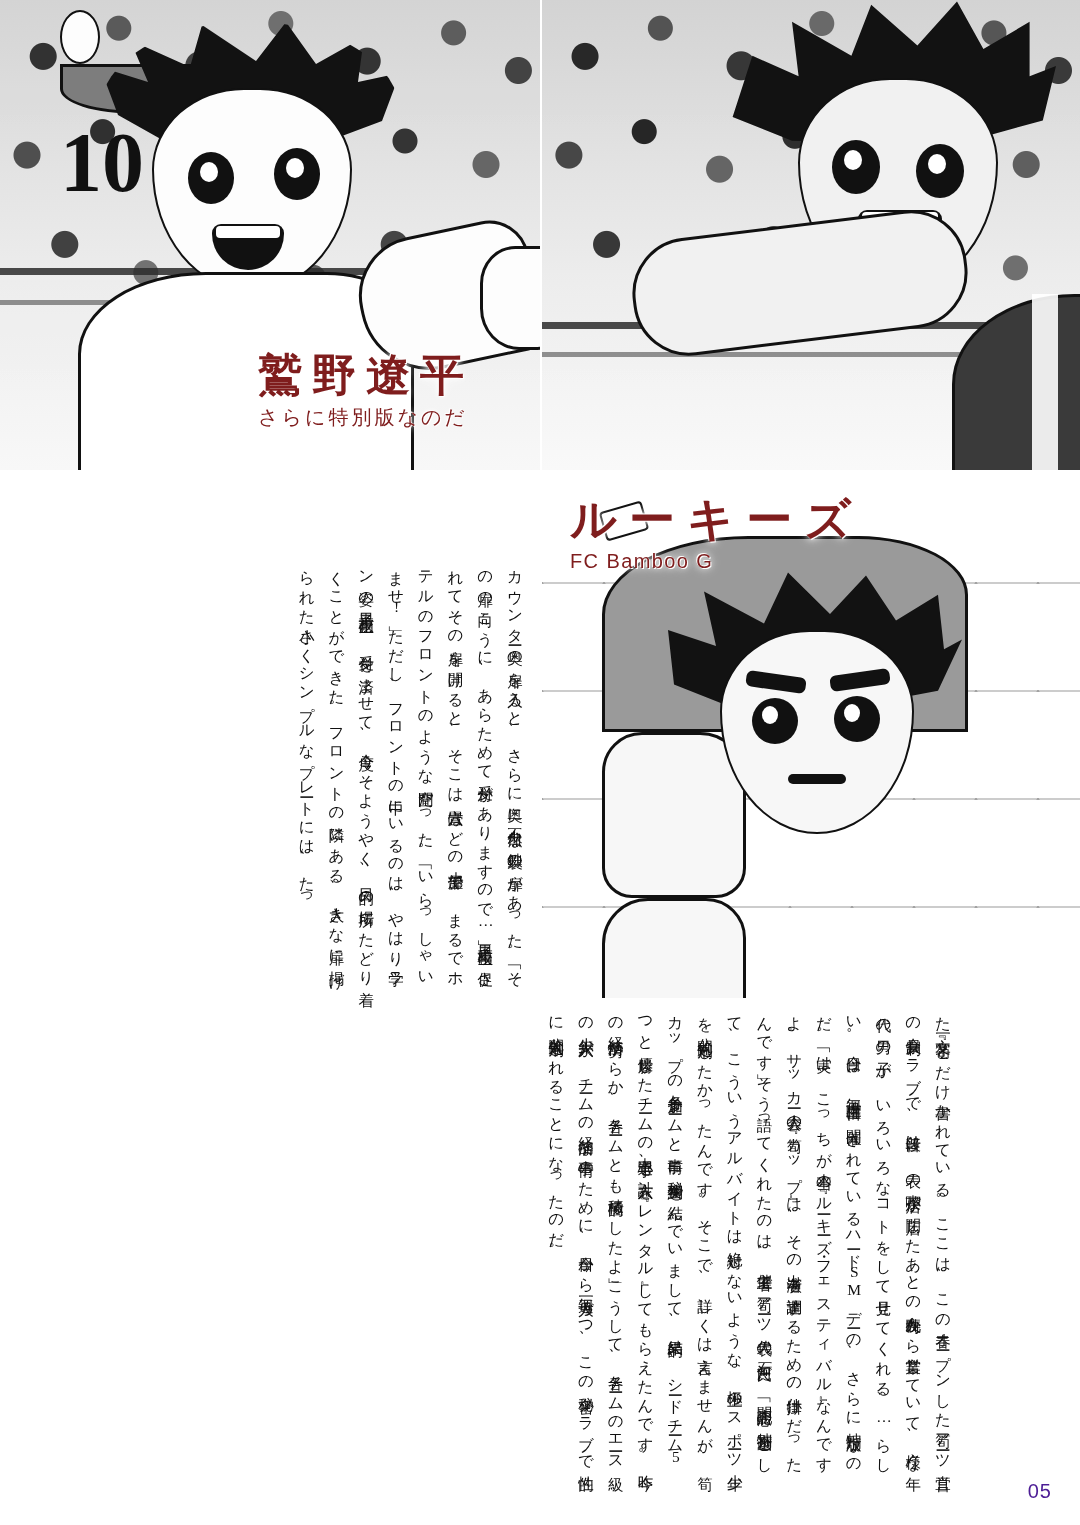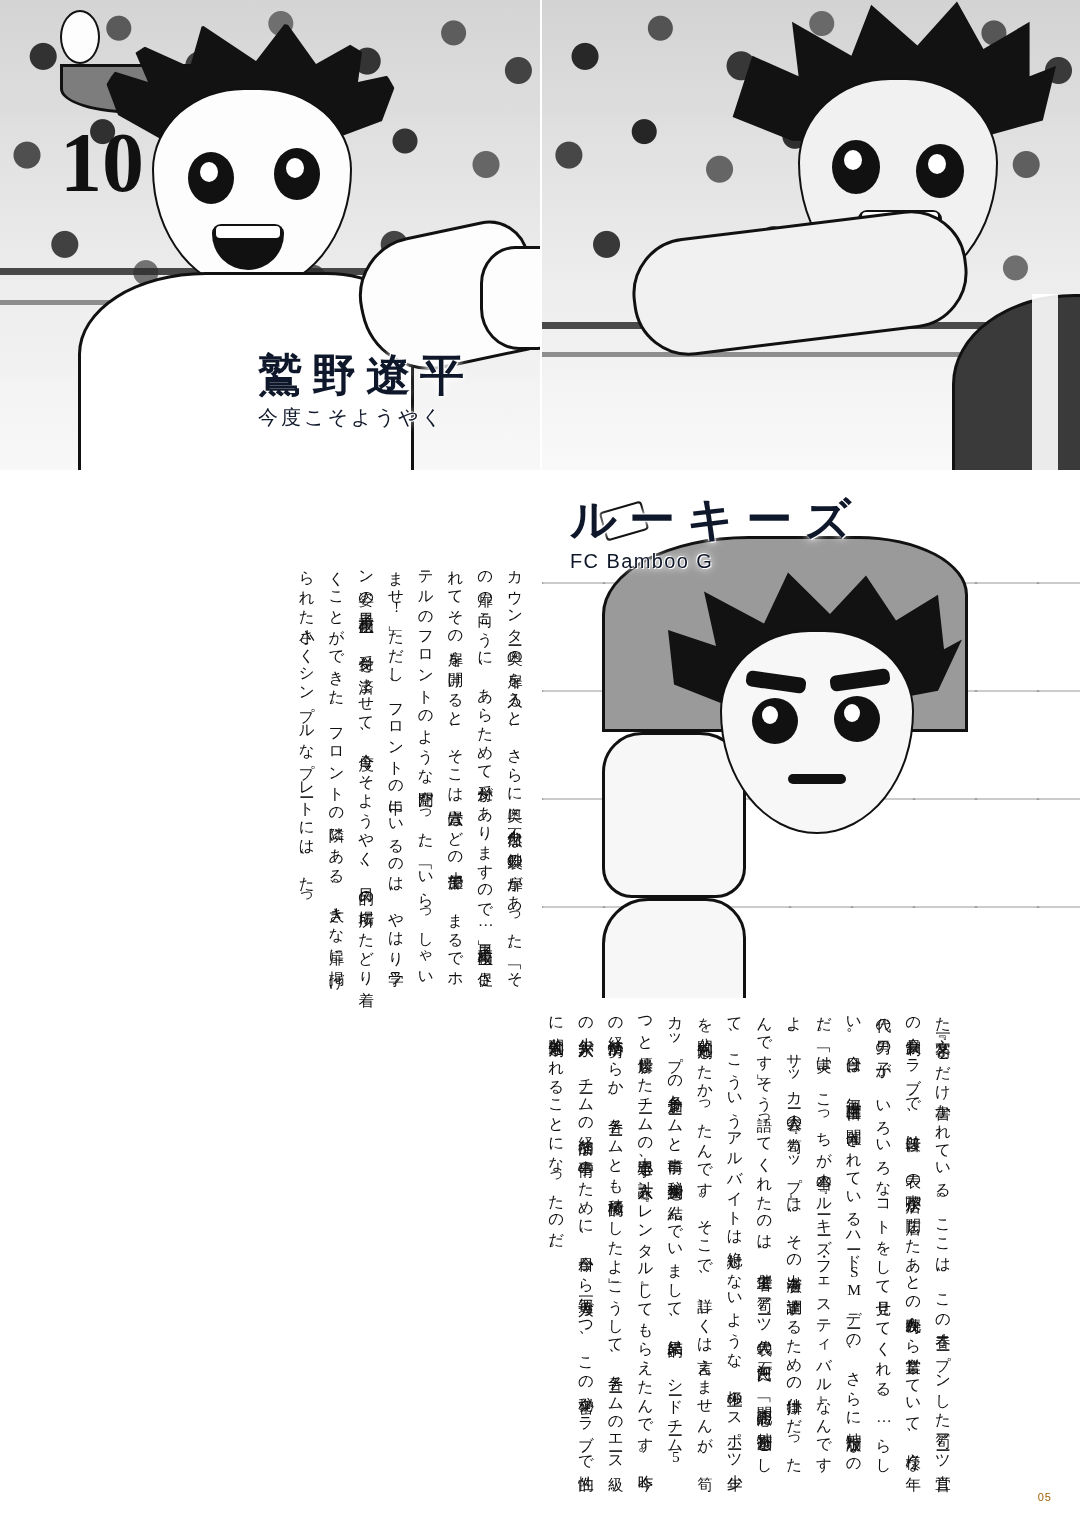--- a/index.html
+++ b/index.html
@@ -113,21 +113,21 @@
   #figC .eyeR{left:232px;top:190px;width:46px;height:46px;background:#111;border-radius:50%;}
   #figC .pupL{left:160px;top:200px;width:16px;height:18px;background:#fff;border-radius:50%;}
   #figC .pupR{left:242px;top:198px;width:16px;height:18px;background:#fff;border-radius:50%;}
   #figC .mouthC{left:186px;top:268px;width:58px;height:10px;background:#111;border-radius:6px;}
   #figC .band{left:300px;top:232px;width:40px;height:26px;background:#fff;border:2px solid #111;border-radius:4px;transform:rotate(-16deg);}
   #figC .body{left:56px;top:318px;width:360px;height:190px;background:#9a9a9a;border:3px solid #111;border-radius:40% 30% 0 0;}
   #figC .gloveL{left:78px;top:336px;width:138px;height:160px;background:#f7f7f7;border:3px solid #111;border-radius:40px 46px 30px 30px;}
   #figC .gloveR{left:236px;top:330px;width:138px;height:166px;background:#f7f7f7;border:3px solid #111;border-radius:46px 40px 30px 30px;}
 
   
-  .nameblock{position:absolute;color:#0f172a;text-shadow:0 0 6px #fff,0 0 12px #fff,1px 1px 0 #fff,-1px -1px 0 #fff;}
+  .nameblock{position:absolute;color:#7f1d1d;text-shadow:0 0 6px #fff,0 0 12px #fff,1px 1px 0 #fff,-1px -1px 0 #fff;}
   .nm-jp{font-family:"Liberation Serif",serif;font-size:44px;letter-spacing:10px;font-weight:600;line-height:1.1;}
   .nm-sub{font-family:"Liberation Sans",sans-serif;font-size:21px;letter-spacing:1.2px;margin-top:4px;}
   .nm-sub-jp{font-family:"Liberation Serif",serif;font-size:20px;letter-spacing:3px;margin-top:4px;}
 
   #nameA{left:258px;top:352px;}
   #nameC{left:570px;top:495px;}
   #nameC .nm-jp{font-size:46px;letter-spacing:12px;}
   #nameC .nm-sub{font-size:20px;letter-spacing:1.4px;}
 
   
@@ -138,21 +138,21 @@
     font-family:"Liberation Serif", serif;
     font-size:15.5px;
     line-height:1.92;
     letter-spacing:1.4px;
     color:#111;
     text-align:justify;
   }
   #col-left{left:110px;top:560px;height:420px;width:420px;}
   #col-bottom{left:128px;top:1006px;height:460px;width:830px;}
 
-  .pageno{position:absolute;right:28px;bottom:22px;font-size:11px;color:#a16207;letter-spacing:1px;font-family:"Liberation Sans",sans-serif;}
+  .pageno{position:absolute;right:28px;bottom:22px;font-size:20px;color:#4c1d95;letter-spacing:1px;font-family:"Liberation Sans",sans-serif;}
 </style>
 </head>
 <body>
 
 <div class="page">
 
   <div class="panel panel-a">
     <div class="crowd dense"></div>
     <div class="rail" style="top:268px"></div>
     <div class="rail" style="top:300px;height:5px;opacity:.5"></div>
@@ -169,21 +169,21 @@
       <div class="ear"></div>
       <div class="jersey torso"></div>
       <div class="collar"></div>
       <div class="arm armR"></div>
       <div class="arm fist"></div>
       <div class="num">10</div>
     </div>
 
     <div class="nameblock" id="nameA">
       <div class="nm-jp">鷲野遼平</div>
-      <div class="nm-sub-jp">今度こそようやく</div>
+      <div class="nm-sub-jp">さらに特別版なのだ</div>
     </div>
   </div>
 
   <div class="panel panel-b">
     <div class="crowd"></div>
     <div class="rail" style="top:322px"></div>
     <div class="rail" style="top:352px;height:5px;opacity:.5"></div>
 
     <div class="fig" id="figB">
       <div class="hair hB"></div>

